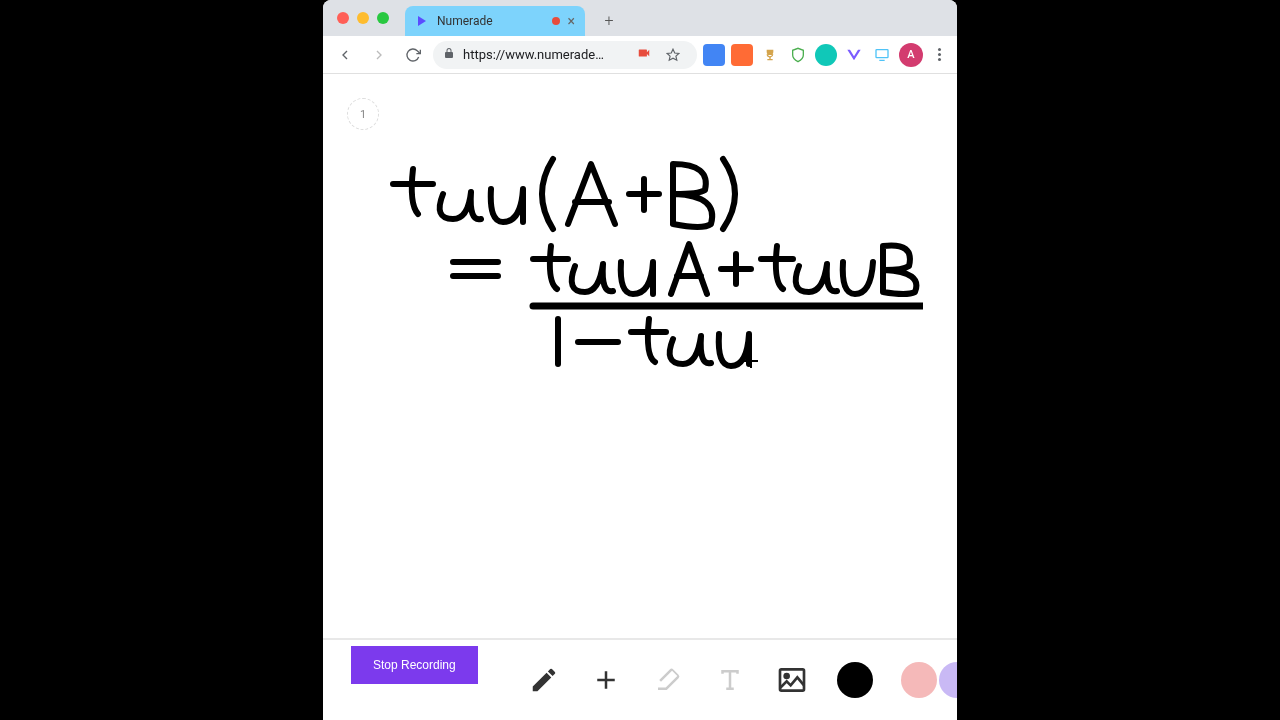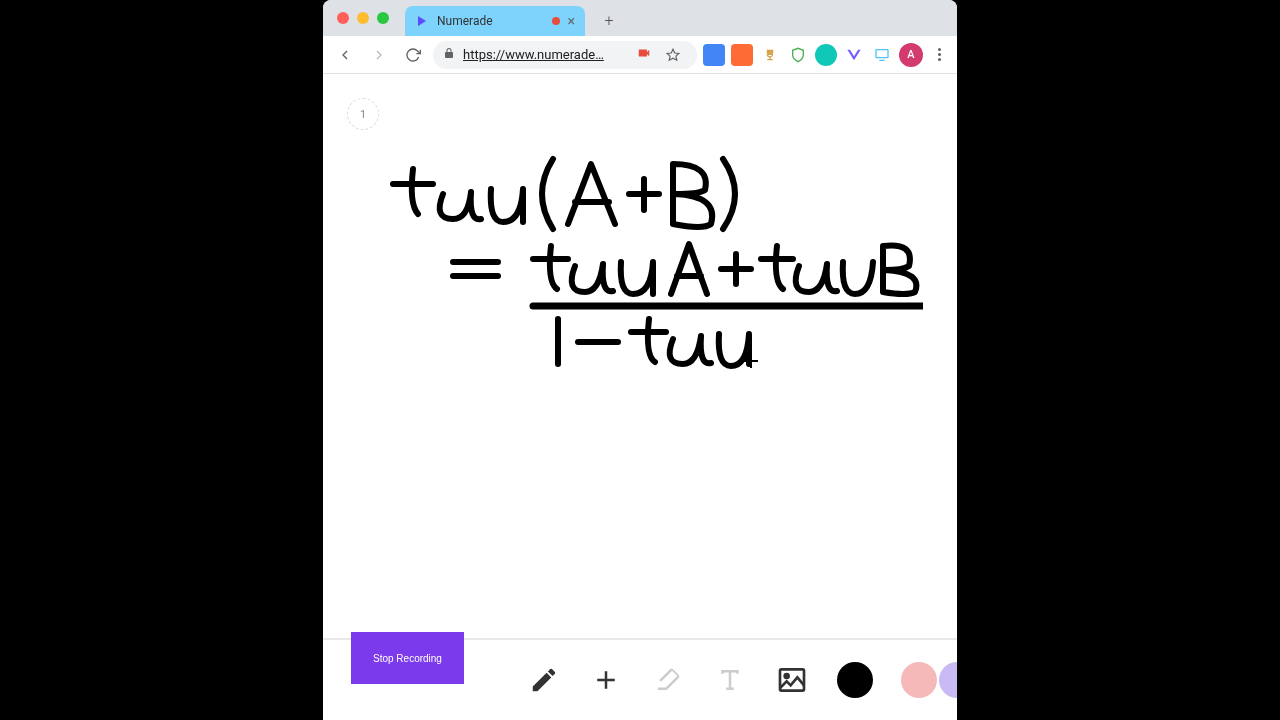--- a/index.html
+++ b/index.html
@@ -84,21 +84,21 @@
     background: #f1f3f4;
     border-radius: 14px;
     display:flex;
     align-items:center;
     padding: 0 10px;
     gap:8px;
     font-size: 13px;
     color:#202124;
   }
   .omnibox .lock { color:#5f6368; }
-  .omnibox .url { flex:1; white-space:nowrap; overflow:hidden; text-overflow:ellipsis;text-decoration:underline; }
+  .omnibox .url { flex:1; white-space:nowrap; overflow:hidden; text-overflow:ellipsis; }
   .omnibox .cam { color:#e74c3c; }
   .ext-icons { display:flex; align-items:center; gap:6px; }
   .ext { width:22px; height:22px; border-radius:4px; display:flex; align-items:center; justify-content:center; font-size:12px; font-weight:bold; color:#fff;}
   .ext.blue { background:#4285f4; }
   .ext.orange { background:#ff6b35; }
   .ext.trophy { background:transparent; color:#d4a44c;}
   .ext.shield { background:transparent; color:#4caf50;}
   .ext.teal { background:#10c8b8; border-radius:50%;}
   .ext.vbadge { background:transparent; color:#7b5cff; }
   .ext.monitor { background:transparent; color:#4fc3f7; }
@@ -145,26 +145,26 @@
     border-top: 2px solid #e8e8e8;
     display:flex;
     align-items:center;
     padding: 0 24px;
     gap: 24px;
   }
   .stop-rec {
     position:absolute;
     left: 28px;
     bottom: 36px;
-    height: 52px;
+    height: 38px;
     padding: 0 22px;
     background:#7c3aed;
     color:#fff;
     border:none;
-    font-size:10px;
+    font-size:12px;
     font-weight:500;
     display:flex; align-items:center;
     z-index:5;
     cursor:pointer;
   }
   .tool-row {
     margin-left: 180px;
     display:flex;
     align-items:center;
     gap: 28px;

